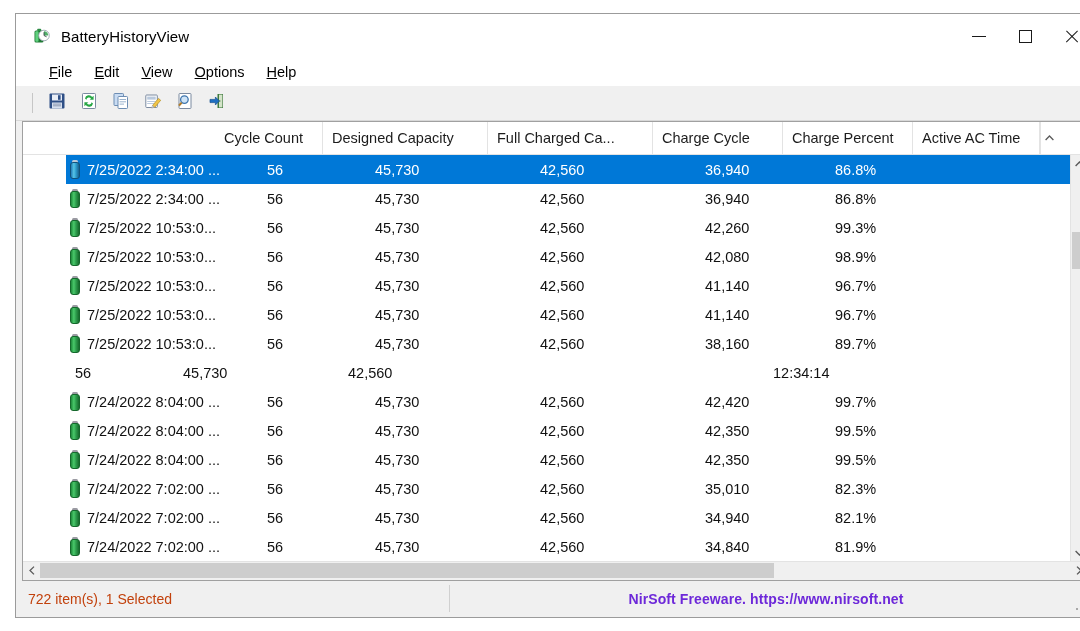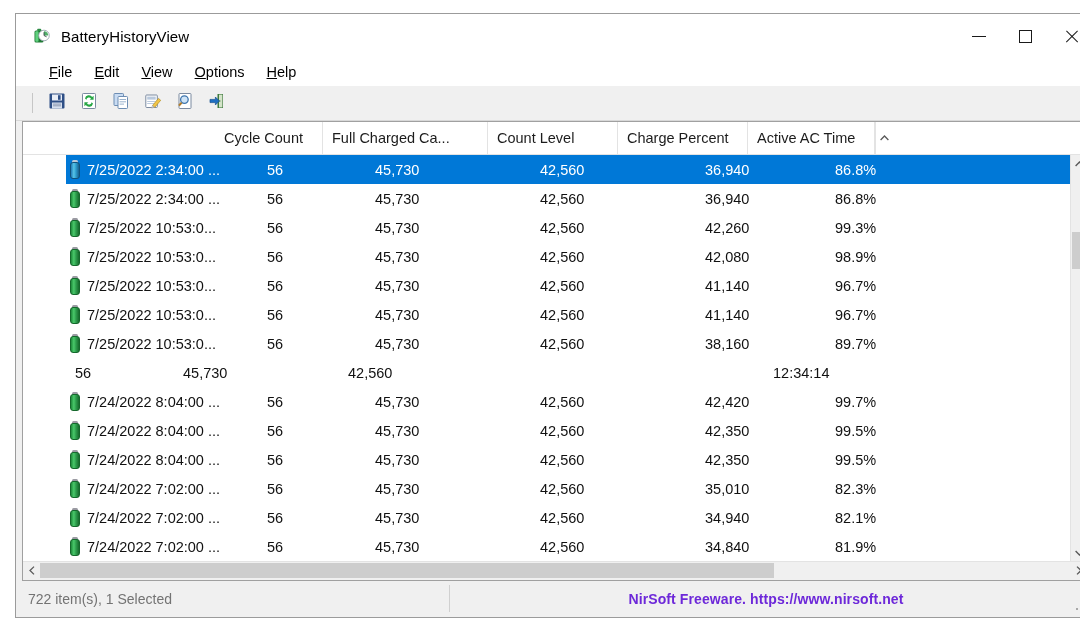--- a/index.html
+++ b/index.html
@@ -282,21 +282,21 @@
     align-items: stretch;
     flex: 0 0 auto;
     padding: 4px 4px 5px 4px;
     box-sizing: border-box;
   }
   .sb-pane {
     display: flex;
     align-items: center;
     box-sizing: border-box;
     font-size: 14px;
-    color: #737373;
+    color: #c2410c;
     padding-left: 8px;
   }
   .sb-pane.p1 { width: 430px; border-right: 1px solid #d0d0d0; }
   .sb-pane.p2 {
     flex: 1 1 auto;
     justify-content: center;
     color: #6d28d9;
     font-weight: bold;
     letter-spacing: 0.1px;
   }
@@ -432,24 +432,27 @@
             <span class="sort-arrow">
               <svg width="12" height="8" viewBox="0 0 12 8">
                 <path d="M1 1 L11 1 L6 7 Z" fill="none" stroke="#6f7c8a" stroke-width="1.2"></path>
               </svg>
             </span>
           </div>
           <div class="hdr-cell" style="width: 108px;">
             <span>Cycle Count</span>
           </div>
           <div class="hdr-cell" style="width: 165px;">
+            <span>Designed Capacity</span>
+          </div>
+          <div class="hdr-cell" style="width: 165px;">
             <span>Full Charged Ca...</span>
           </div>
           <div class="hdr-cell" style="width: 130px;">
-            <span>Count Level</span>
+            <span>Charge Cycle</span>
           </div>
           <div class="hdr-cell" style="width: 130px;">
             <span>Charge Percent</span>
           </div>
           <div class="hdr-cell" style="width: 127px;">
             <span>Active AC Time</span>
           </div>
           <div class="hdr-scrollcorner">
             <svg width="9" height="6" viewBox="0 0 9 6">
               <path d="M0.6 5 L4.5 1 L8.4 5" fill="none" stroke="#5a5a5a" stroke-width="1.3"></path>

